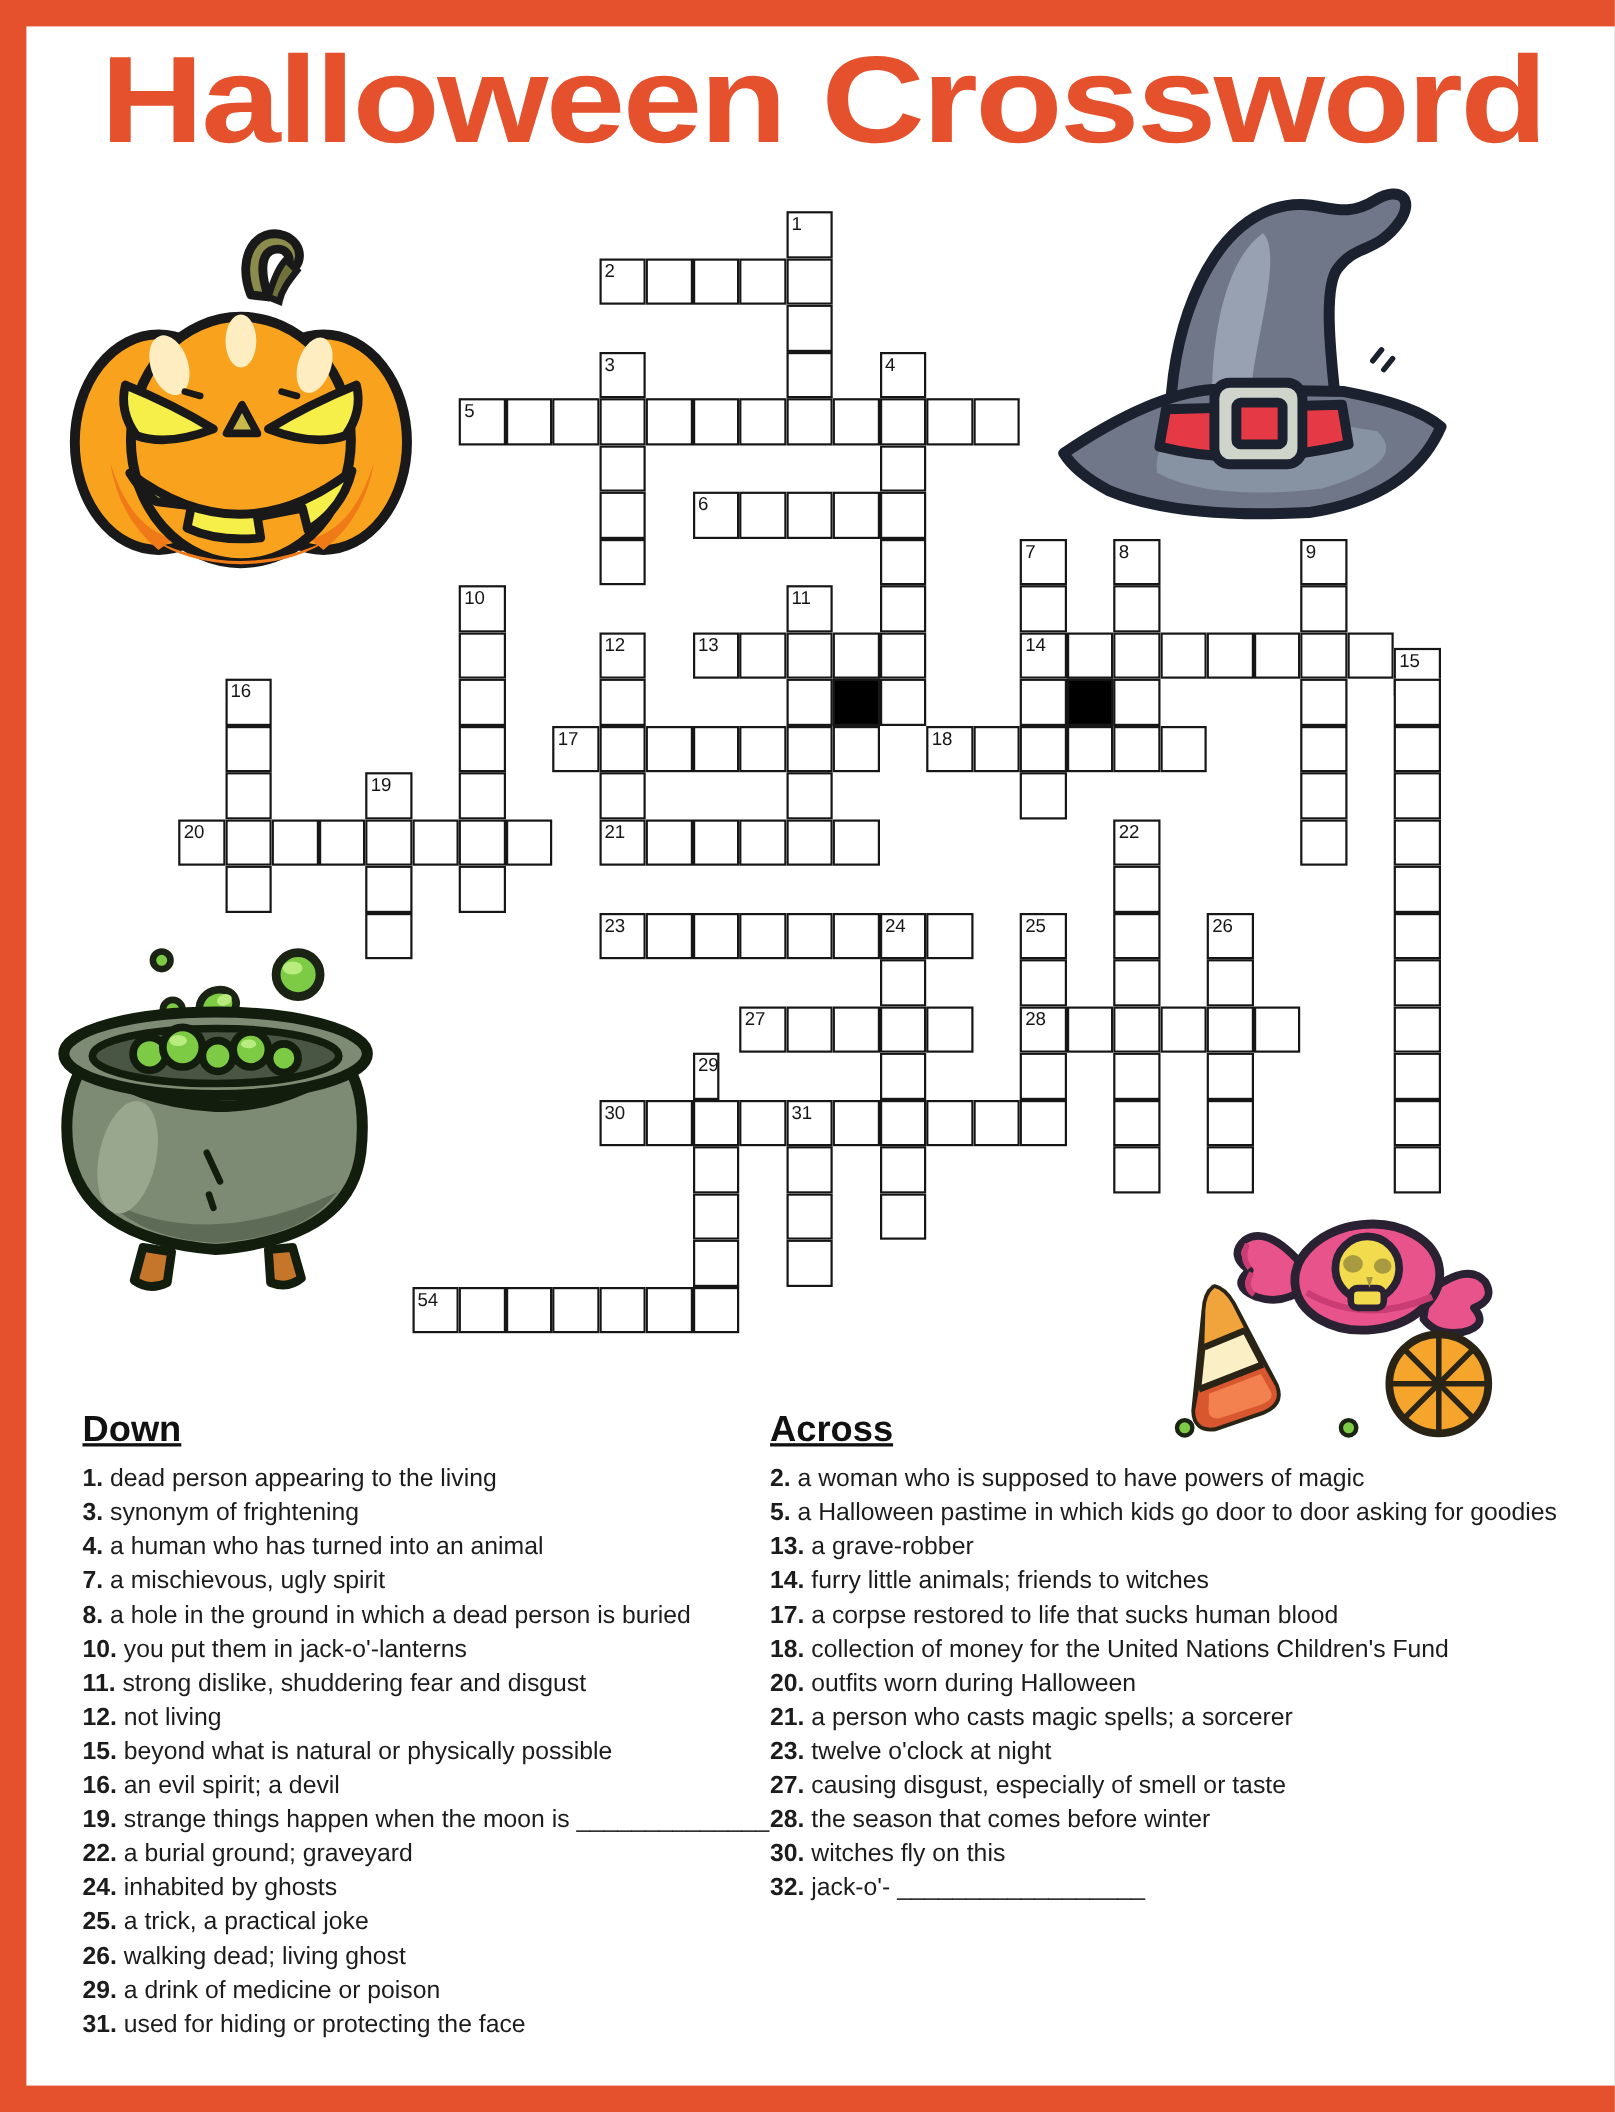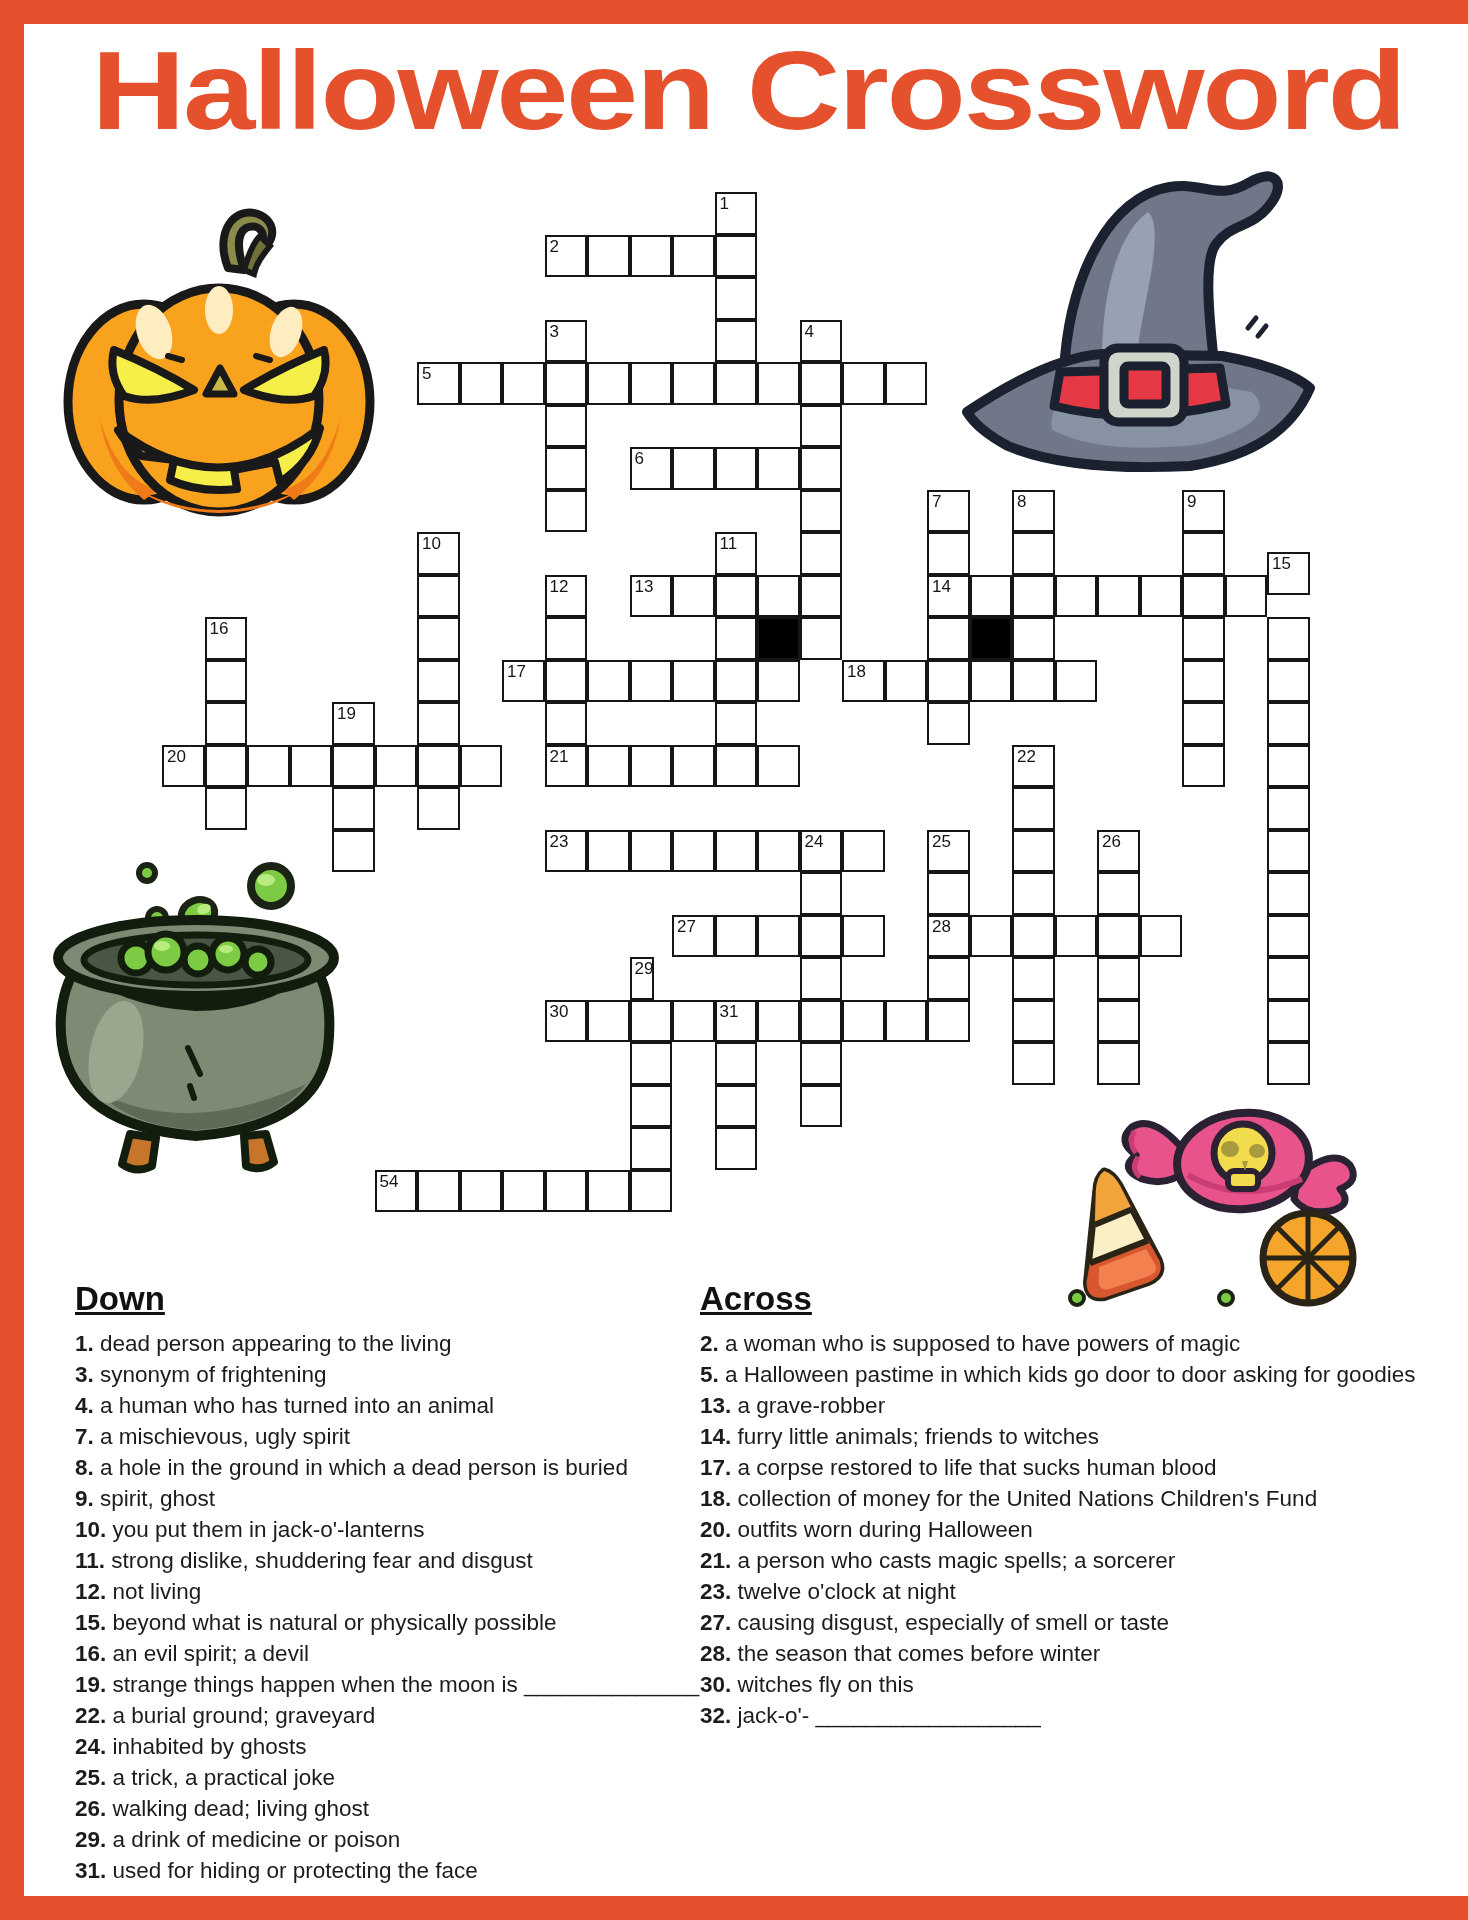--- a/index.html
+++ b/index.html
@@ -130,21 +130,21 @@
       <div class="cell" style="left: 467.5px; top: 382.5px; width: 42.5px; height: 42.5px;">
         <span class="cellnum">13</span>
       </div>
       <div class="cell" style="left: 510px; top: 382.5px; width: 42.5px; height: 42.5px;"></div>
       <div class="cell" style="left: 595px; top: 382.5px; width: 42.5px; height: 42.5px;"></div>
       <div class="cell" style="left: 807.5px; top: 382.5px; width: 42.5px; height: 42.5px;"></div>
       <div class="cell" style="left: 892.5px; top: 382.5px; width: 42.5px; height: 42.5px;"></div>
       <div class="cell" style="left: 935px; top: 382.5px; width: 42.5px; height: 42.5px;"></div>
       <div class="cell" style="left: 977.5px; top: 382.5px; width: 42.5px; height: 42.5px;"></div>
       <div class="cell" style="left: 1062.5px; top: 382.5px; width: 42.5px; height: 42.5px;"></div>
-      <div class="cell" style="left: 1105px; top: 360px; width: 42.5px; height: 42.5px;">
+      <div class="cell" style="left: 1105px; top: 397px; width: 42.5px; height: 42.5px;">
         <span class="cellnum">15</span>
       </div>
       <div class="cell" style="left: 1105px; top: 425px; width: 42.5px; height: 42.5px;"></div>
       <div class="cell" style="left: 1105px; top: 467.5px; width: 42.5px; height: 42.5px;"></div>
       <div class="cell" style="left: 1105px; top: 510px; width: 42.5px; height: 42.5px;"></div>
       <div class="cell" style="left: 1105px; top: 552.5px; width: 42.5px; height: 42.5px;"></div>
       <div class="cell" style="left: 1105px; top: 595px; width: 42.5px; height: 42.5px;"></div>
       <div class="cell" style="left: 1105px; top: 637.5px; width: 42.5px; height: 42.5px;"></div>
       <div class="cell" style="left: 1105px; top: 680px; width: 42.5px; height: 42.5px;"></div>
       <div class="cell" style="left: 1105px; top: 722.5px; width: 42.5px; height: 42.5px;"></div>
@@ -375,21 +375,20 @@
         <div class="clue"><b class="cnum">1.</b> <span>dead person appearing to the living</span></div>
 
         <div class="clue"><b class="cnum">3.</b> <span>synonym of frightening</span></div>
 
         <div class="clue"><b class="cnum">4.</b> <span>a human who has turned into an animal</span></div>
 
         <div class="clue"><b class="cnum">7.</b> <span>a mischievous, ugly spirit</span></div>
 
         <div class="clue"><b class="cnum">8.</b> <span>a hole in the ground in which a dead person is buried</span></div>
 
-        <div class="clue"><b class="cnum">9.</b> <span>spirit, ghost</span></div>
 
         <div class="clue"><b class="cnum">10.</b> <span>you put them in jack-o'-lanterns</span></div>
 
         <div class="clue"><b class="cnum">11.</b> <span>strong dislike, shuddering fear and disgust</span></div>
 
         <div class="clue"><b class="cnum">12.</b> <span>not living</span></div>
 
         <div class="clue"><b class="cnum">15.</b> <span>beyond what is natural or physically possible</span></div>
 
         <div class="clue"><b class="cnum">16.</b> <span>an evil spirit; a devil</span></div>

